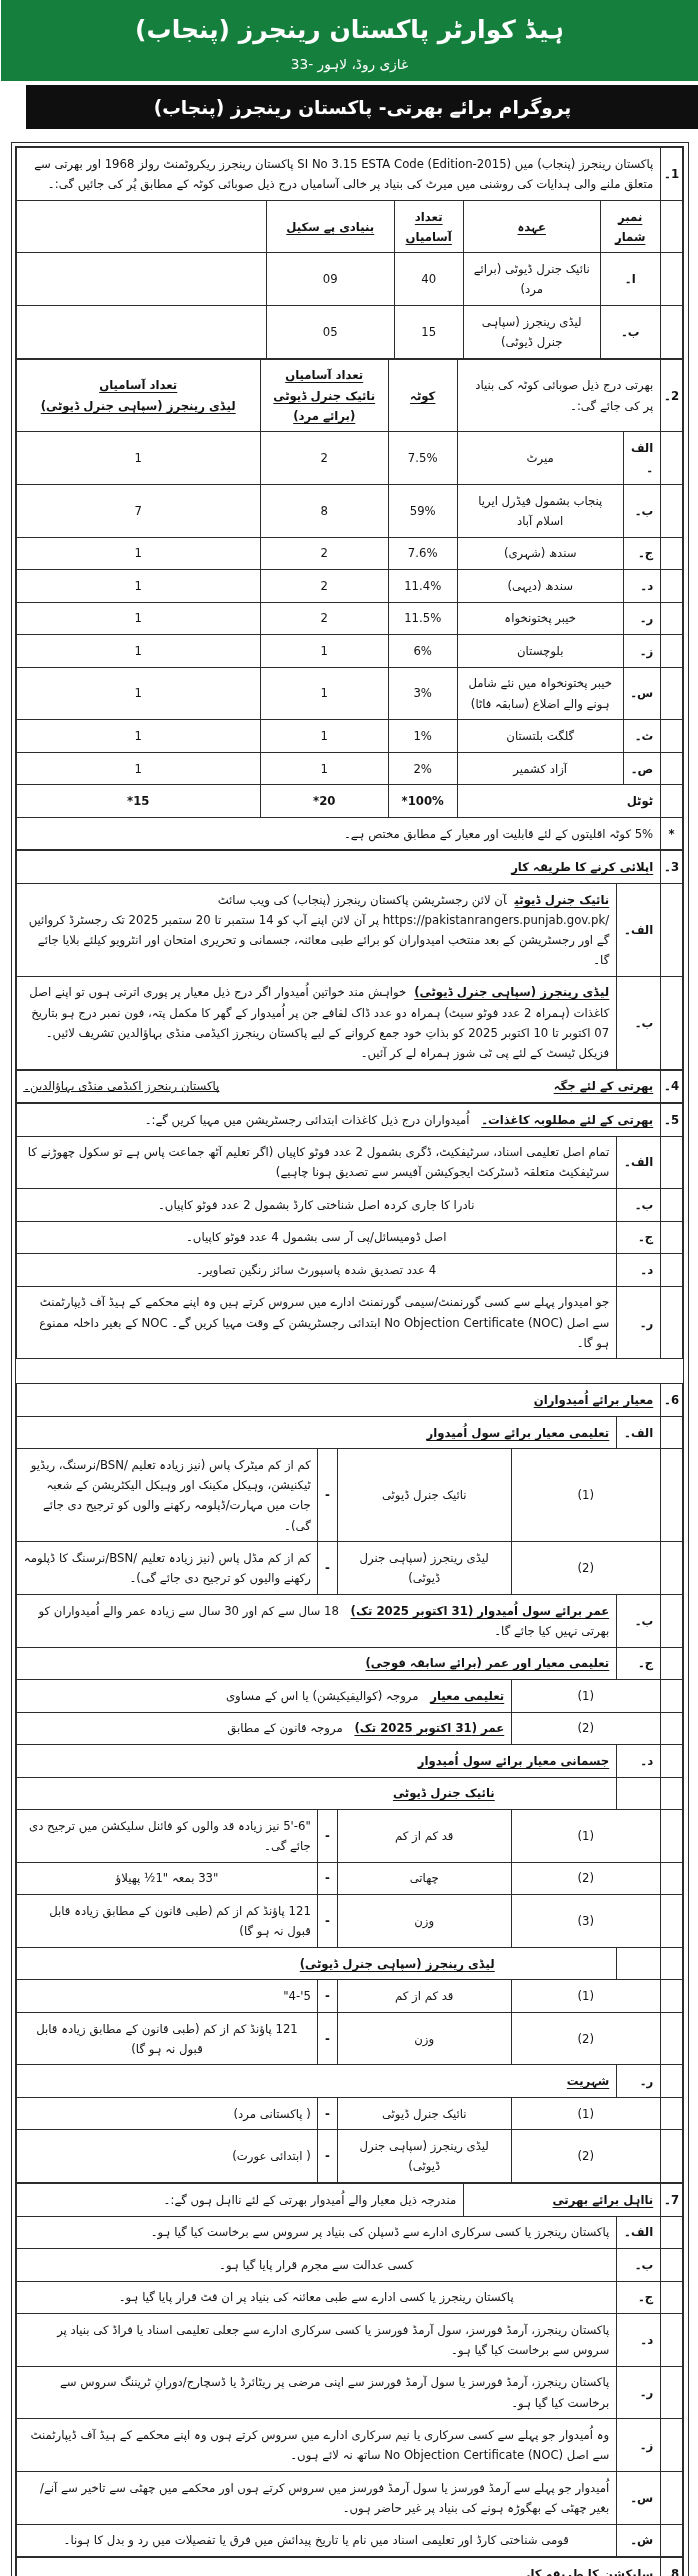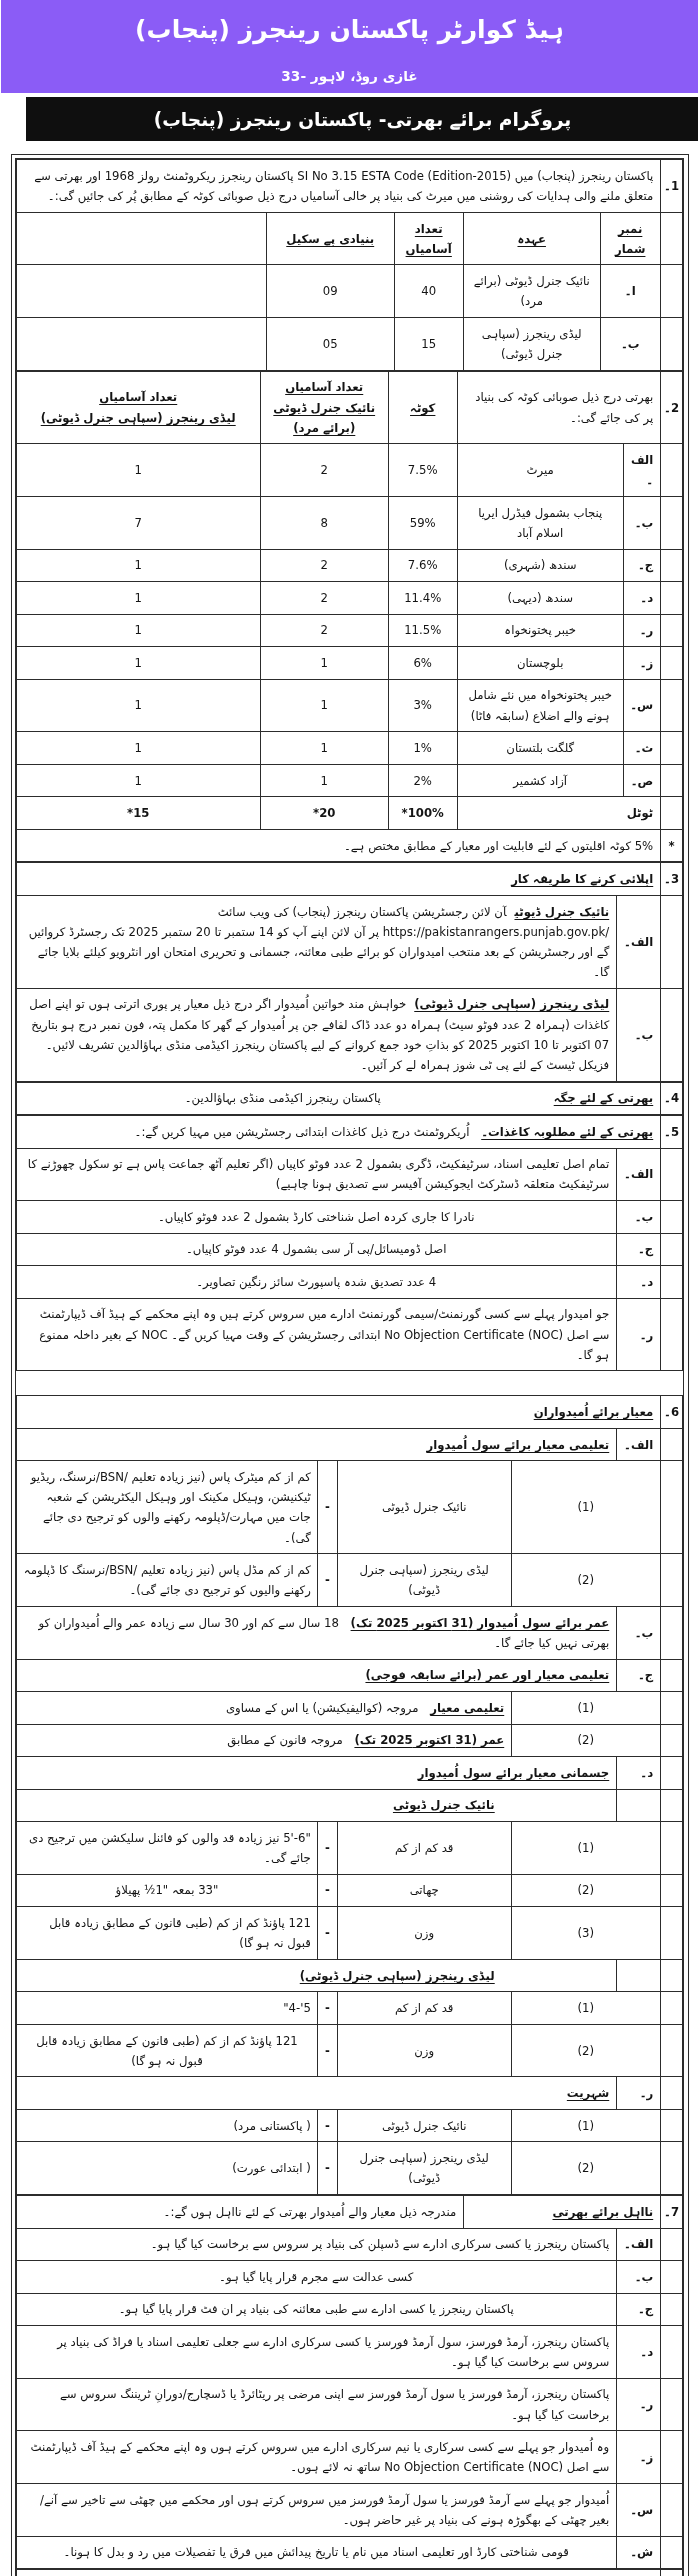--- a/index.html
+++ b/index.html
@@ -1,38 +1,38 @@
 <!DOCTYPE html>
 <html dir="rtl" lang="ur" style="font-size:13px"><head>
 <meta charset="utf-8">
 <style>
   html,body{margin:0;padding:0;background:#ffffff;}
   body{width:699px;font-family:"DejaVu Sans","Liberation Sans",sans-serif;color:#141414;direction:rtl;}
   
-  .topbar{background:#8b5cf6;color:#fff;text-align:center;padding:13px 6.5px 9.7px;}
+  .topbar{background:#15803d;color:#fff;text-align:center;padding:13px 6.5px 9.7px;}
   .main-title{font-size:25px;font-weight:bold;line-height:1.35;}
-  .addr{font-size:13.7px;font-weight:bold;margin-top:21px;text-align:center;}
+  .addr{font-size:13.7px;font-weight:normal;margin-top:9px;text-align:center;}
   .progbar{background:#0f0f0f;color:#fff;text-align:center;font-size:18.6px;font-weight:bold;
            padding:11.3px 6.5px;border-top:4px solid #fff;margin-left:26px;}
   
   .frame{margin:13px 10.5px 9.7px;border:1.6px solid #2c2c2c;padding:3.2px;}
   .frame-inner{border:1.6px solid #2c2c2c;background:#fff;}
   .gap{height:24px;}
   
   table{width:100%;border-collapse:collapse;table-layout:fixed;}
   td{border:1.3px solid #2c2c2c;padding:5.7px 6.5px;font-size:11.7px;line-height:1.72;
      vertical-align:middle;word-wrap:break-word;}
   .num{width:22.6px;text-align:center;font-weight:bold;padding:5.7px 1.6px;}
   .let{width:44px;text-align:right;font-weight:bold;}
   .ctr{text-align:center;}
   .b{font-weight:bold;}
   .u{font-weight:bold;text-decoration:underline;text-underline-offset:3.2px;}
   .lead{font-weight:bold;text-decoration:underline;text-underline-offset:3.2px;margin-left:8px;}
   .pair{display:flex;justify-content:space-between;gap:11.3px;align-items:baseline;}
-  .pair .val{flex:1;text-align:center;}
+  .pair .val{flex:1;text-align:left;text-decoration:underline;}
   .subhead-indent{padding-right:121px;}
   .dashcell{width:19.4px;text-align:center;font-weight:bold;}
   .empty-cell{background:#fff;}
 </style>
 </head>
 <body>
 
 <div class="topbar">
   <div class="main-title">ہیڈ کوارٹر پاکستان رینجرز (پنجاب)</div>
   <div class="addr">غازی روڈ، لاہور -33</div>
@@ -238,21 +238,21 @@
   <colgroup>
           <col style="width:22.6px">
           <col style="width:44px">
           <col>
         </colgroup>
   <tbody>
           <tr>
     <td class="num">5۔</td>
     <td colspan="2">
       <span class="lead">بھرتی کے لئے مطلوبہ کاغذات۔</span>
-      <span>اُریکروٹمنٹ درج ذیل کاغذات ابتدائی رجسٹریشن میں مہیا کریں گے:۔</span>
+      <span>اُمیدواران درج ذیل کاغذات ابتدائی رجسٹریشن میں مہیا کریں گے:۔</span>
     </td>
   </tr>
   <tr>
             <td class="num empty-cell"></td>
             <td class="let">الف۔</td>
             <td>تمام اصل تعلیمی اسناد، سرٹیفکیٹ، ڈگری بشمول 2 عدد فوٹو کاپیاں (اگر تعلیم آٹھ جماعت پاس ہے تو سکول چھوڑنے کا سرٹیفکیٹ متعلقہ ڈسٹرکٹ ایجوکیشن آفیسر سے تصدیق ہونا چاہیے)</td>
           </tr>
   <tr>
             <td class="num empty-cell"></td>
             <td class="let">ب۔</td>

